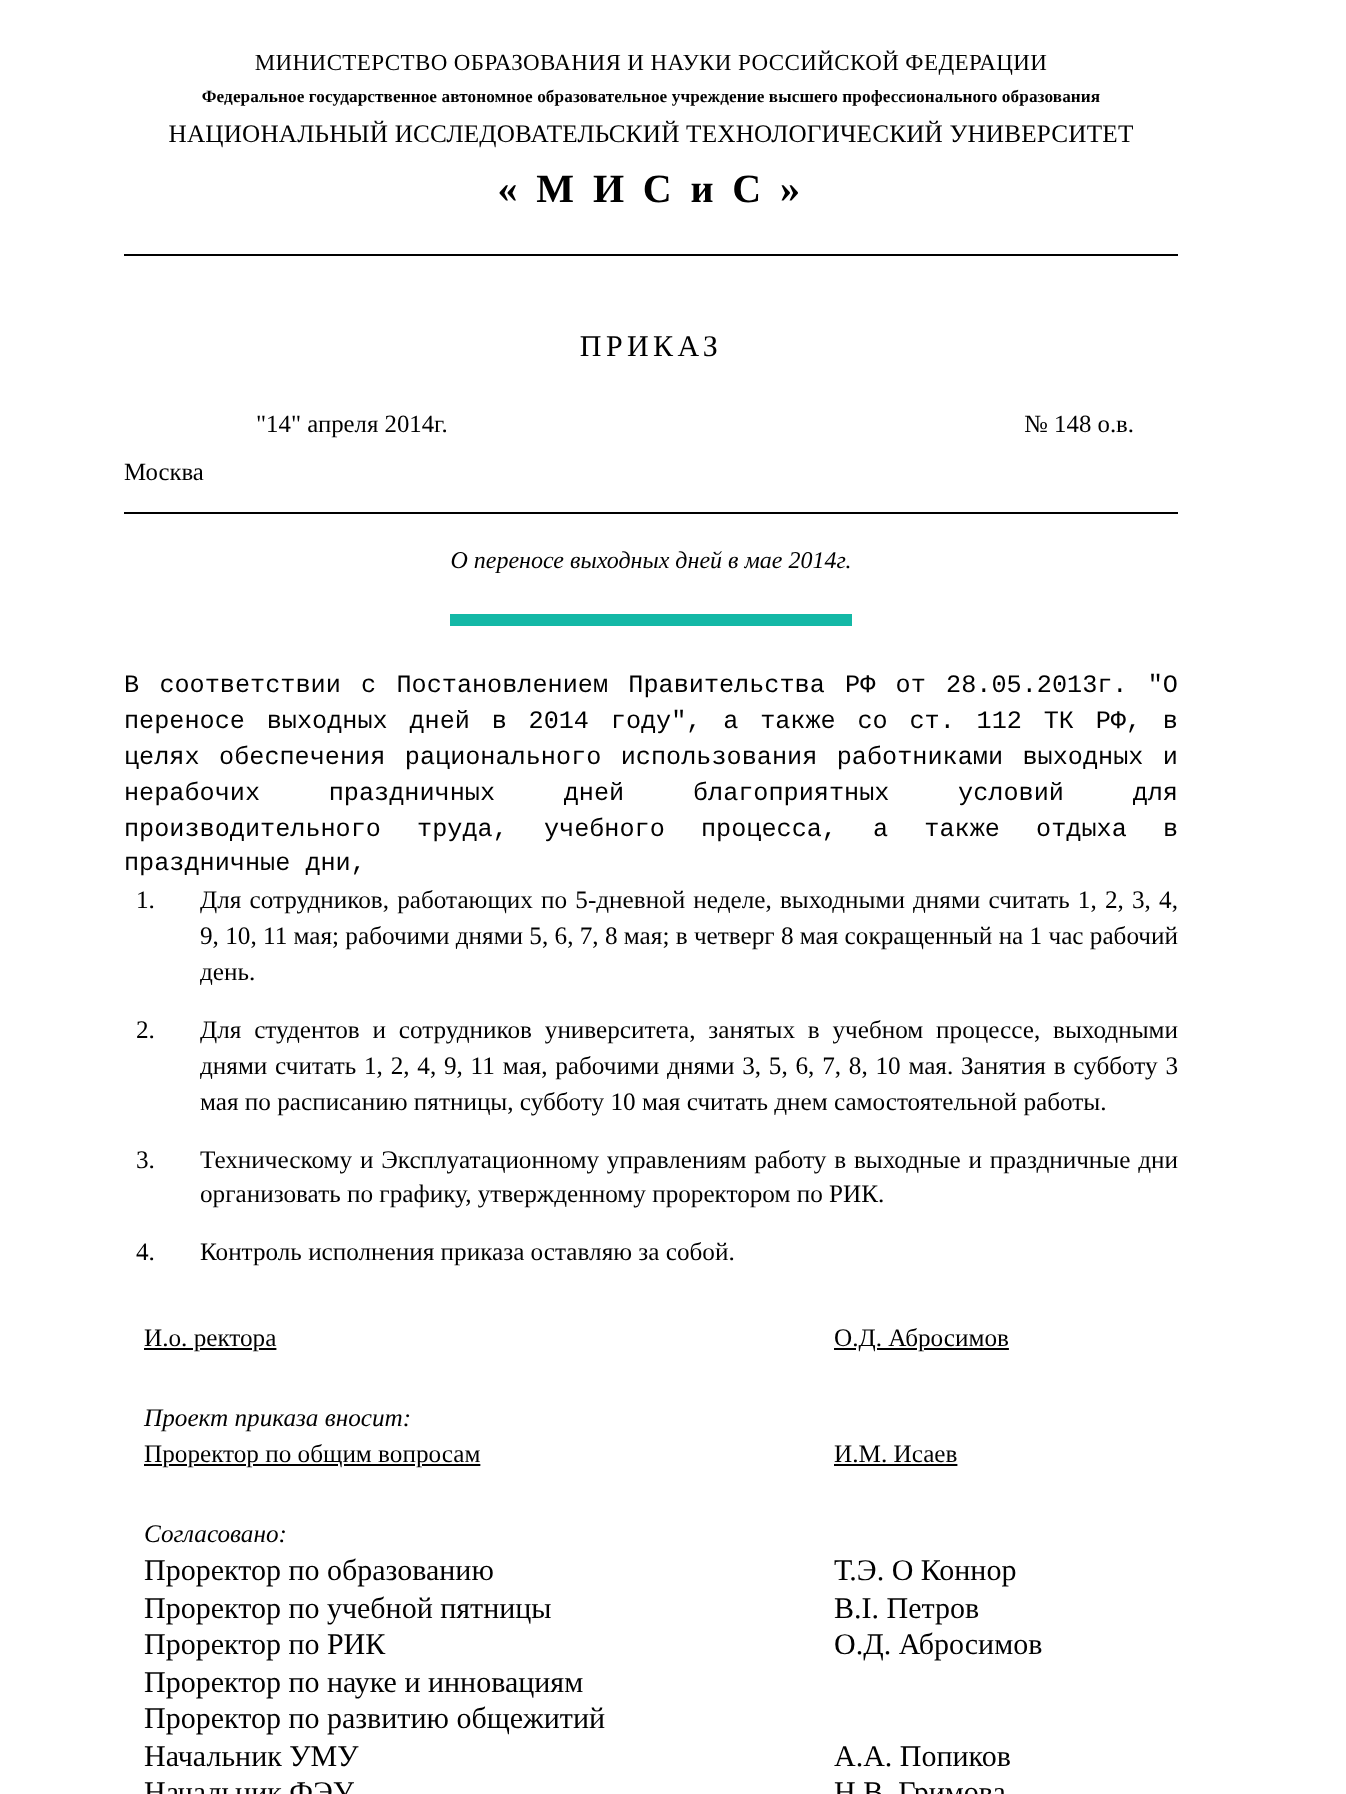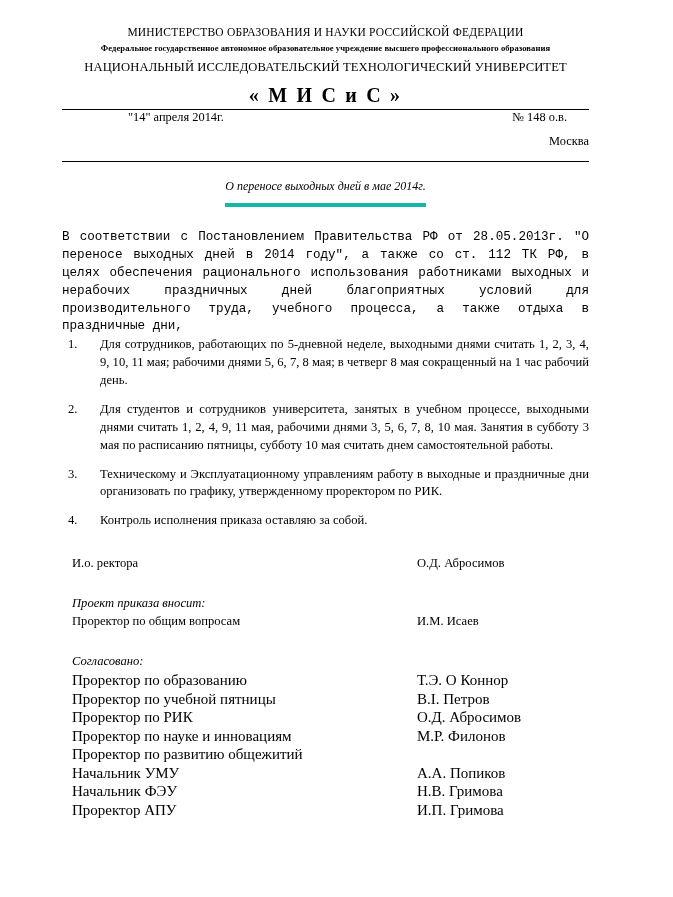--- a/index.html
+++ b/index.html
@@ -40,21 +40,21 @@
   .university {
     font-size: 12.6px;
     letter-spacing: 0.1px;
     text-transform: uppercase;
     margin-bottom: 9px;
   }
   .misis {
     font-size: 20px;
     font-weight: bold;
     letter-spacing: 2.2px;
-    margin-bottom: 2px;
+    margin-bottom: 20px;
   }
   .rule {
     border: 0;
     border-top: 1px solid #000;
     margin: 0 0 0 0;
     width: 100%;
   }
   .rule-top { margin-top: 2px; }
 
   
@@ -70,38 +70,38 @@
   .meta-row {
     display: flex;
     justify-content: space-between;
     align-items: baseline;
     font-size: 12.4px;
     padding: 0 22px 0 66px;
   }
   .meta-date { }
   .meta-num { }
   .city {
-    text-align: right;
+    text-align: left;
     font-size: 12.4px;
     margin-top: 9px;
     margin-bottom: 12px;
   }
 
   
   .subject-wrap {
     text-align: center;
     margin-top: 14px;
     margin-bottom: 6px;
   }
   .subject {
     font-size: 12px;
     font-style: italic;
     display: inline-block;
-    border-bottom: 4px solid #14b8a6;
-    padding-bottom: 9px;
+    border-bottom: 6px solid #14b8a6;
+    padding-bottom: 19px;
   }
 
   
   .body-text {
     margin-top: 22px;
     font-size: 12.6px;
     line-height: 1.42;
     text-align: justify;
     text-indent: 0;
     font-family: Liberation Mono, monospace;
@@ -130,20 +130,21 @@
     left: 6px;
     top: 0;
   }
 
   
   .sig-block { margin-top: 26px; }
   .sig-line {
     display: flex;
     font-size: 12.6px;
     margin-bottom: 3px;
+    text-decoration: underline;
   }
   .sig-line .role { width: 355px; padding-left: 10px; box-sizing: border-box; }
   .sig-line .name { flex: 1; }
   .sig-spacer { height: 22px; }
   .sig-italic {
     font-style: italic;
     font-size: 12.6px;
     margin-bottom: 3px;
     padding-left: 10px;
   }
@@ -162,20 +163,21 @@
 
   <div class="header">
     <div class="ministry">Министерство образования и науки Российской Федерации</div>
     <div class="founder">Федеральное государственное автономное образовательное учреждение высшего профессионального образования</div>
     <div class="university">Национальный исследовательский технологический университет</div>
     <div class="misis">« М И С и С »</div>
   </div>
 
   <hr class="rule rule-top">
 
+  <div class="doc-type">ПРИКАЗ</div>
 
   <div class="meta-row">
     <span class="meta-date">"14" апреля 2014г.</span>
     <span class="meta-num">№ 148 о.в.</span>
   </div>
 
   <div class="city">Москва</div>
 
   <hr class="rule">
 
@@ -231,21 +233,20 @@
     <div class="approve-line">
       <span class="role">Проректор по учебной пятницы</span>
       <span class="name">В.І. Петров</span>
     </div>
     <div class="approve-line">
       <span class="role">Проректор по РИК</span>
       <span class="name">О.Д. Абросимов</span>
     </div>
     <div class="approve-line">
       <span class="role">Проректор по науке и инновациям</span>
-      <span class="name">М.Р. Филонов</span>
     </div>
     <div class="approve-line">
       <span class="role">Проректор по развитию общежитий</span>
       <span class="name"></span>
     </div>
     <div class="approve-line">
       <span class="role">Начальник УМУ</span>
       <span class="name">А.А. Попиков</span>
     </div>
     <div class="approve-line">

